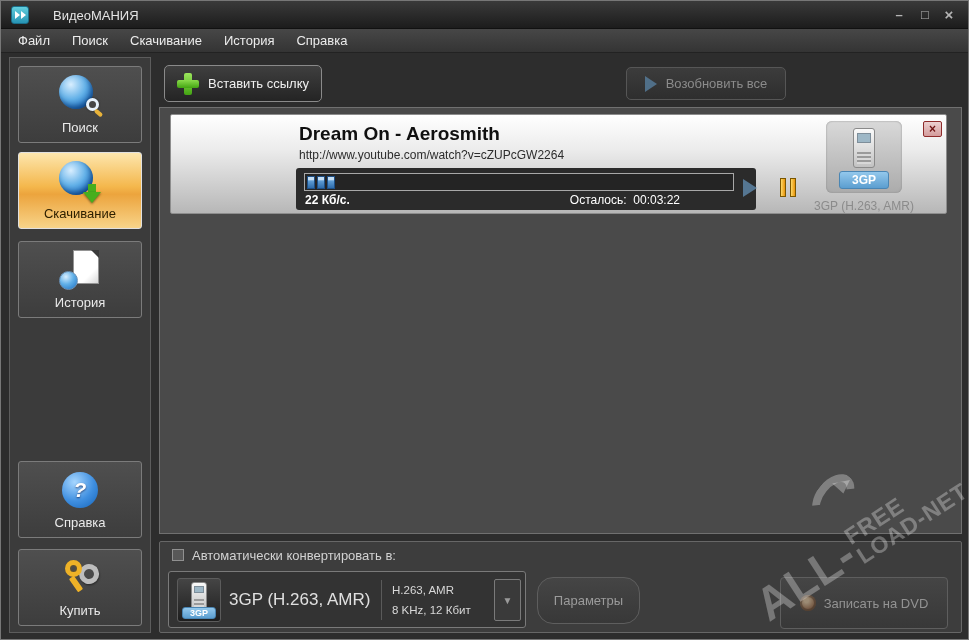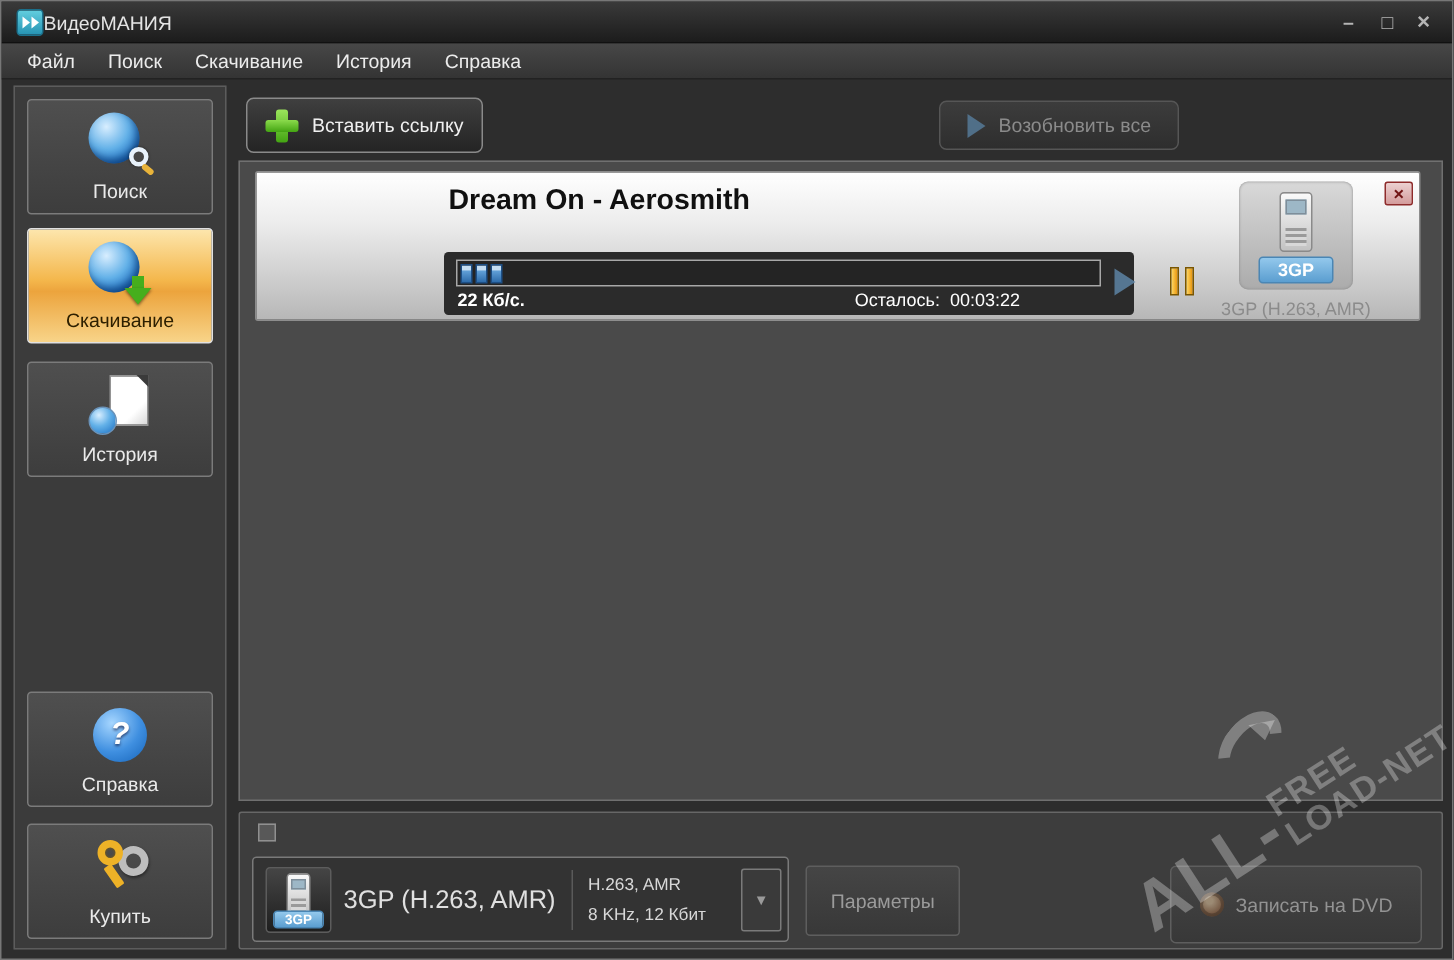--- a/index.html
+++ b/index.html
@@ -8,21 +8,21 @@
          border:1px solid #777; overflow:hidden; }
 
   
   .titlebar { position:absolute; left:0; top:0; right:0; height:28px;
               background:linear-gradient(#3a3a3a,#1c1c1c); border-bottom:1px solid #111; }
   .app-icon { position:absolute; left:10px; top:5px; width:18px; height:18px; border-radius:3px;
               background:linear-gradient(#62cede,#2794b4); border:1px solid #1b6f8a;
               display:flex; align-items:center; justify-content:center; }
   .app-icon .tri { width:0; height:0; border-top:4px solid transparent; border-bottom:4px solid transparent;
                    border-left:5px solid #fff; margin-left:1px; }
-  .win-title { position:absolute; left:28px; top:7px; font-size:13px; color:#e4e4e4;text-align:center; }
+  .win-title { position:absolute; left:52px; top:7px; font-size:13px; color:#e4e4e4;text-align:center; }
   .win-btn { position:absolute; top:4px; width:22px; height:20px; color:#b5b5b5; font-size:13px;
              text-align:center; line-height:20px; font-weight:bold; cursor:default; }
   .btn-min { right:58px; } .btn-max { right:32px; } .btn-close { right:8px; font-size:15px; }
 
   
   .menubar { position:absolute; left:0; top:28px; right:0; height:24px;
              background:linear-gradient(#474747,#343434); border-bottom:1px solid #222;
              display:flex; align-items:center; padding-left:6px; }
   .menu-item { color:#ececec; font-size:13px; padding:3px 11px; }
 
@@ -156,21 +156,21 @@
   .dd-tile .phone .keys { left:2px; bottom:2px; width:10px; height:8px; }
   .dd-tile .fmt-badge { font-size:9px; padding:0 7px; bottom:2px; }
   .dd-main { position:absolute; left:60px; top:0; height:55px; display:flex; align-items:center;
              font-size:17px; color:#e0e0e0; }
   .dd-detail { position:absolute; left:212px; top:8px; font-size:11.5px; color:#d8d8d8;
                line-height:1.75; border-left:1px solid #5a5a5a; padding-left:10px; }
   .dd-arrow { position:absolute; right:4px; top:7px; width:27px; height:42px; background:#3a3a3a;
               border:1px solid #7a7a7a; border-radius:2px; color:#9a9a9a; font-size:10px;
               display:flex; align-items:center; justify-content:center; }
   .btn-params { position:absolute; left:377px; top:35px; width:103px; height:47px;
-                background:linear-gradient(#454545,#383838); border:1px solid #5e5e5e; border-radius:3px;
+                background:linear-gradient(#454545,#383838); border:1px solid #5e5e5e; border-radius:16px;
                 color:#9b9b9b; font-size:13px; display:flex; align-items:center; justify-content:center; }
   .btn-dvd { position:absolute; left:620px; top:35px; width:168px; height:52px;
              background:linear-gradient(#454545,#383838); border:1px solid #5e5e5e; border-radius:4px;
              color:#939393; font-size:13px; display:flex; align-items:center; justify-content:center; gap:8px; }
   .dvd-disc { width:16px; height:16px; border-radius:50%; opacity:.55;
               background:radial-gradient(circle at 40% 35%, #e8c9a0 15%, #a4714a 60%, #6e4426);
               box-shadow:inset 0 0 0 2px rgba(40,20,5,.4); }
 
   
   .watermark { position:absolute; left:752px; top:468px; width:260px; height:180px;
@@ -257,20 +257,21 @@
     <span>Вставить ссылку</span>
   </div>
   <div class="tb-btn btn-resume">
     <span class="resume-arrow"></span>
     <span>Возобновить все</span>
   </div>
 
   <div class="content">
     <div class="item-card">
       <div class="item-title">Dream On - Aerosmith</div>
+      <div class="item-url">http://www.youtube.com/watch?v=cZUPcGW2264</div>
 
       <div class="prog-strip">
         <div class="prog-track">
           <i class="prog-seg"></i>
             <i class="prog-seg"></i>
             <i class="prog-seg"></i>
         </div>
         <div class="prog-speed">22 Кб/с.</div>
         <div class="prog-remaining">
           <span>Осталось:</span>&nbsp;
@@ -290,20 +291,21 @@
           </span>
         <span class="fmt-badge">3GP</span>
       </div>
       <div class="fmt-label">3GP (H.263, AMR)</div>
       <div class="item-close">×</div>
     </div>
   </div>
 
   <div class="bottom">
     <span class="chk"></span>
+    <span class="chk-label">Автоматически конвертировать в:</span>
 
     <div class="dropdown">
       <div class="dd-tile">
         <span class="phone">
             <i class="scr"></i>
             <i class="keys"></i>
           </span>
         <span class="fmt-badge">3GP</span>
       </div>
       <div class="dd-main">3GP (H.263, AMR)</div>

